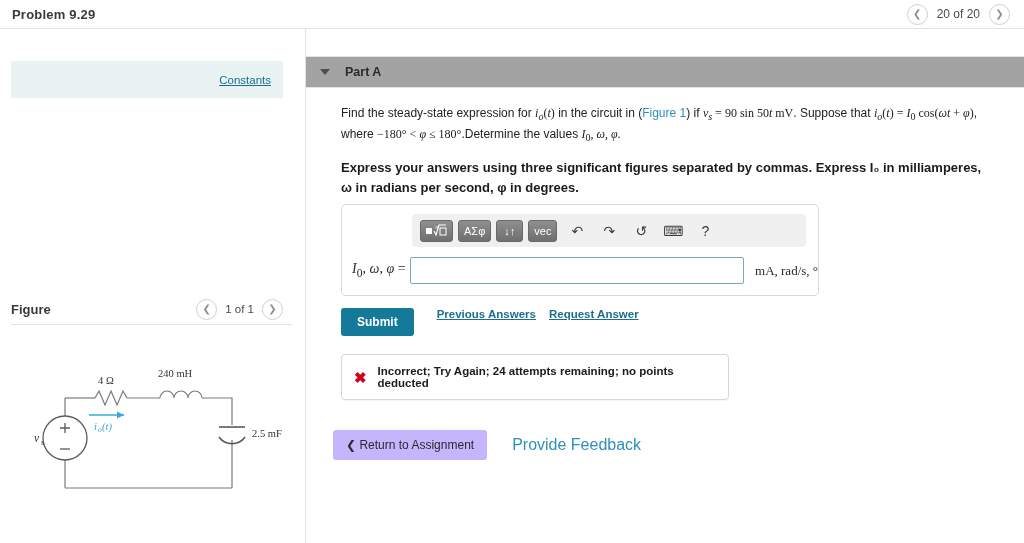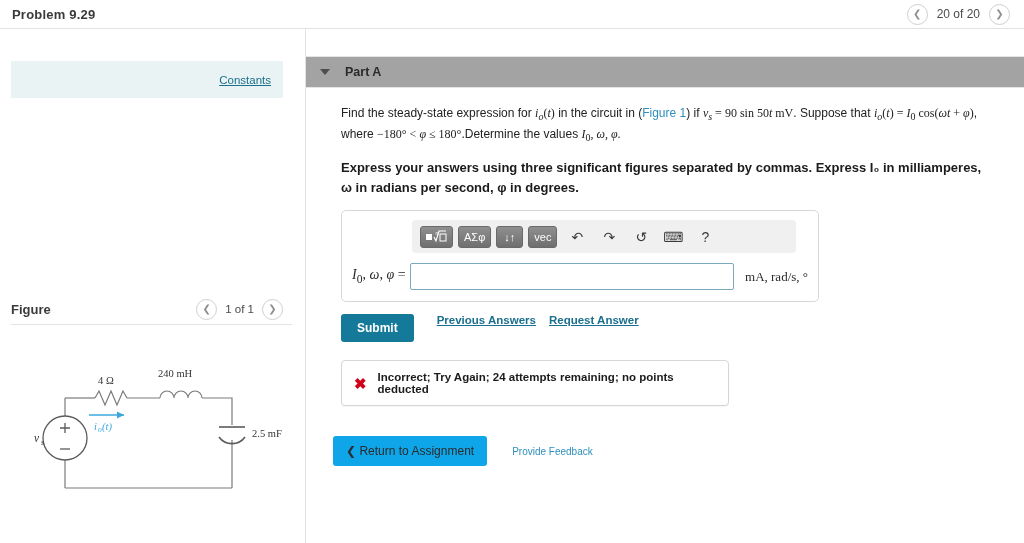--- a/index.html
+++ b/index.html
@@ -93,26 +93,26 @@
     font-size: 12px; line-height: 1.55; color: #222;
     max-width: 650px;
   }
   #instruction {
     font-size: 13px; font-weight: bold; color: #1b1b1b;
     line-height: 1.55; margin-top: 12px; max-width: 650px;
   }
 
   
   #answer-box {
-    margin-top: 12px;
+    margin-top: 6px;
     width: 478px;
     border: 1px solid #d8d8d8;
     border-radius: 5px;
     background: #fff;
-    padding: 9px 10px 11px 10px;
+    padding: 9px 0 11px 10px;
   }
   #toolbar {
     background: #f0f0f0;
     border-radius: 4px;
     height: 33px;
     margin-left: 60px; margin-right: 12px;
     display: flex; align-items: center;
     padding: 0 8px;
     gap: 5px;
   }
@@ -185,27 +185,27 @@
     margin-right: 11px; line-height: 1;
   }
   #feedback-text { font-size: 11.5px; font-weight: bold; color: #1b1b1b; }
 
   
   #bottom-actions {
     margin-top: 30px; margin-left: -8px;
     display: flex; align-items: center;
   }
   #return-button {
-    background: #0ea5e9; border: none; border-radius: 3px;
+    background: #c4b5fd; border: none; border-radius: 3px;
     font-size: 12px; color: #2b2b2b;
     padding: 8px 13px; cursor: pointer;
     font-family: "Liberation Sans", sans-serif;
   }
   #provide-feedback-link {
-    font-size: 10px; color: #2e8fbd;
+    font-size: 16px; color: #2e8fbd;
     margin-left: 25px; cursor: pointer;
   }
 </style>
 </head>
 <body>
 
 <div id="topbar">
   <div id="problem-title">Problem 9.29</div>
   <div id="pager">
     <div class="circ-btn">❮</div>

